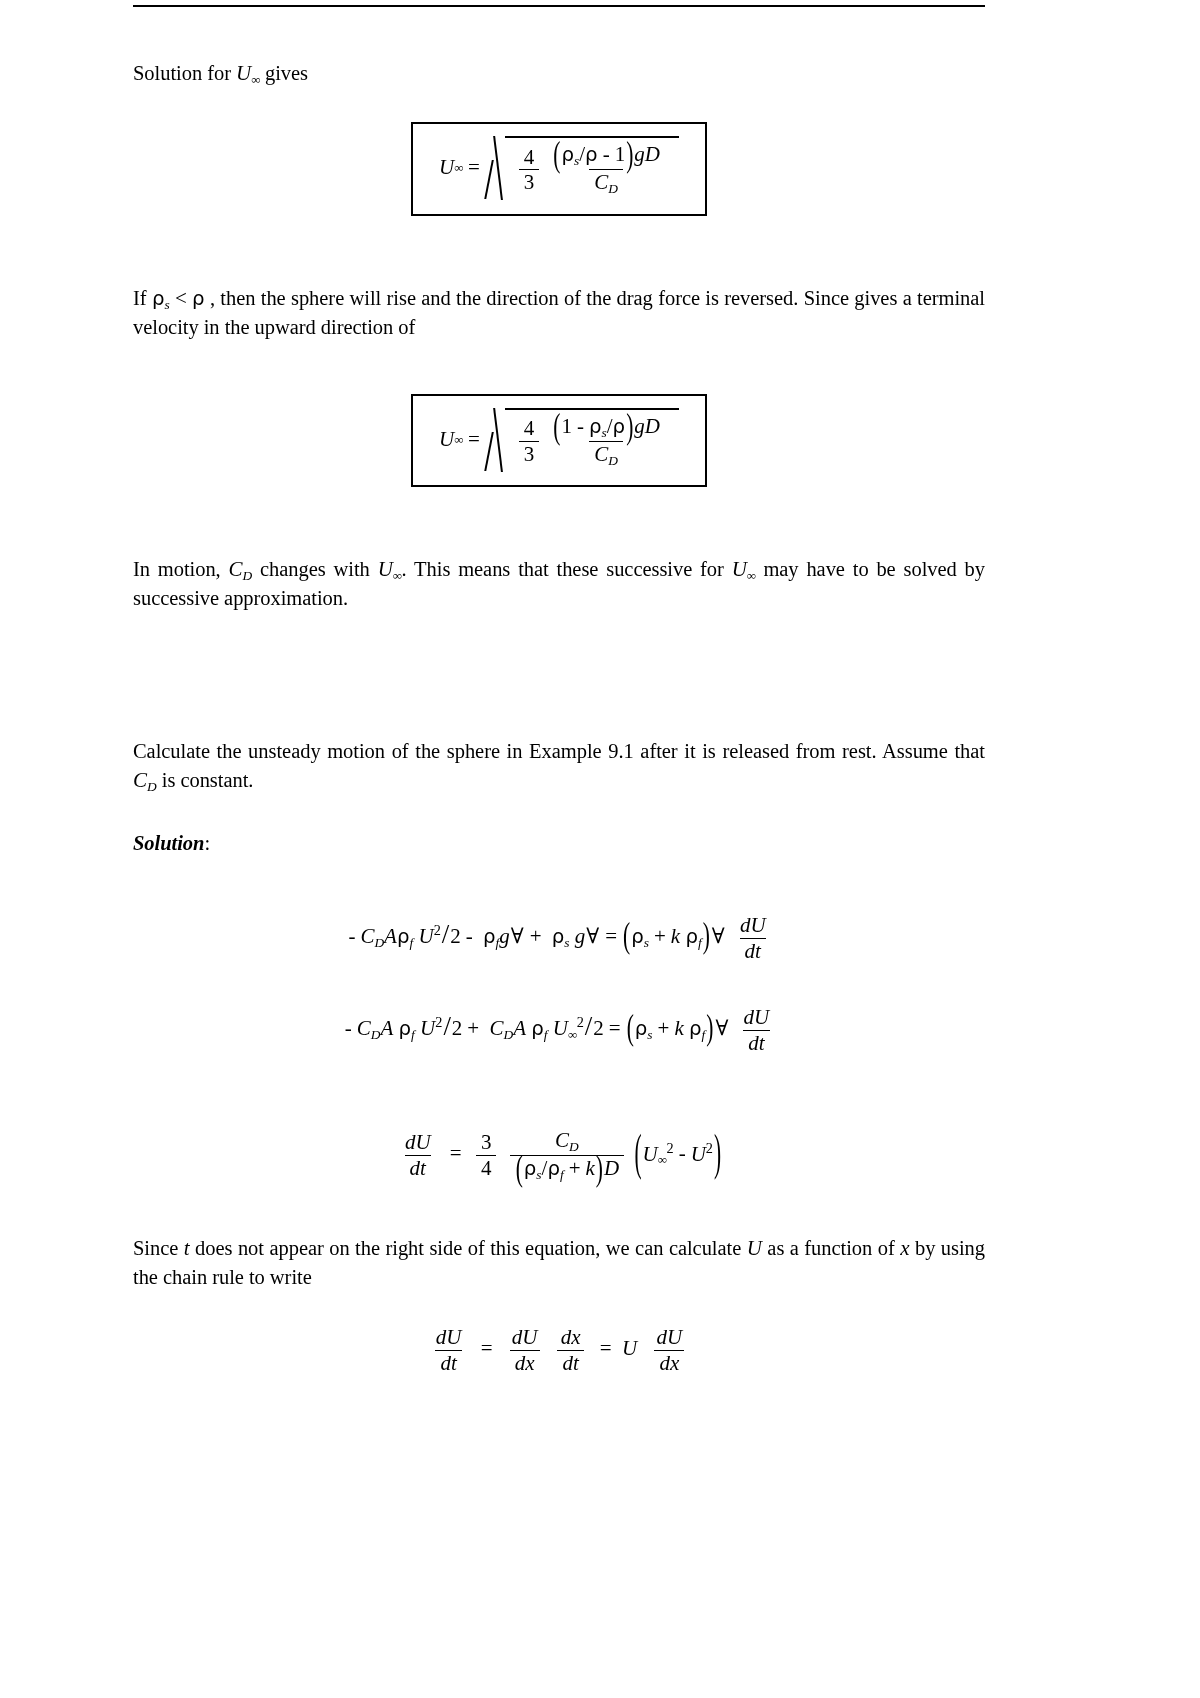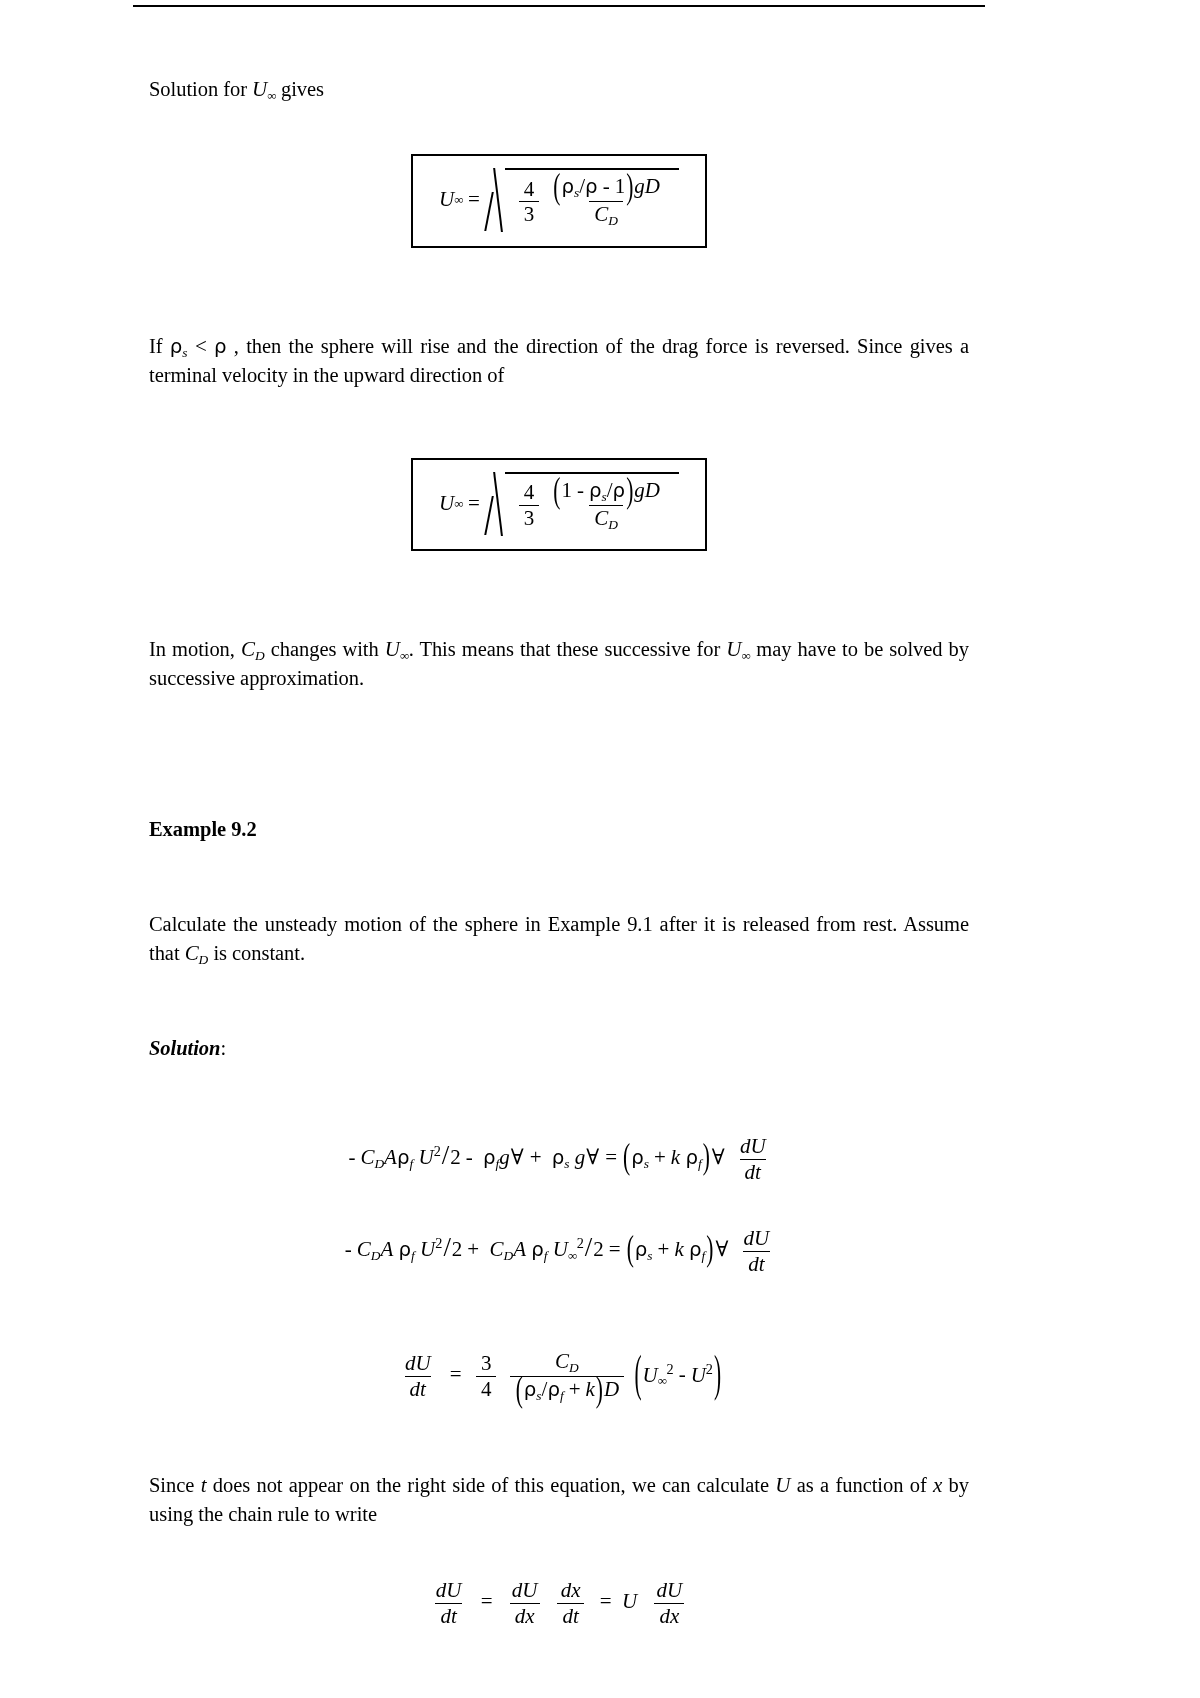--- a/index.html
+++ b/index.html
@@ -41,21 +41,21 @@
   .header-rule {
     border-bottom: 2.6px solid #000;
     margin-top: 5px;
     width: 852px;
   }
 
   
   p.body {
     font-size: 20.5px;
     line-height: 29px;
-    margin: 16px;
+    margin: 0;
     text-align: justify;
     letter-spacing: -0.05px;
   }
   .gap-s  { height: 22px; }
   .gap-m  { height: 34px; }
   .gap-l  { height: 52px; }
   .gap-xl { height: 68px; }
 
   .center { text-align: center; }
   .bold { font-weight: bold; }
@@ -259,21 +259,20 @@
   <div class="gap-xl"></div>
 
   <p class="body">
     <span>In motion, </span><span class="math"><span>C</span><sub class="s">D</sub></span><span> changes with </span><span class="math"><span>U</span><span class="inf">∞</span></span><span>. This means that these successive for </span><span class="math"><span>U</span><span class="inf">∞</span></span><span> may have to be</span>
     <span>solved by successive approximation.</span>
   </p>
 
   <div class="gap-xl"></div>
   <div class="gap-s"></div>
 
-  <p class="body center bold">Example 9.2</p>
 
   <div class="gap-m"></div>
 
   <p class="body">
     <span>Calculate the unsteady motion of the sphere in Example 9.1 after it is released from rest. Assume</span>
     <span>that </span><span class="math"><span>C</span><sub class="s">D</sub></span><span> is constant.</span>
   </p>
 
   <div class="gap-m"></div>
 

